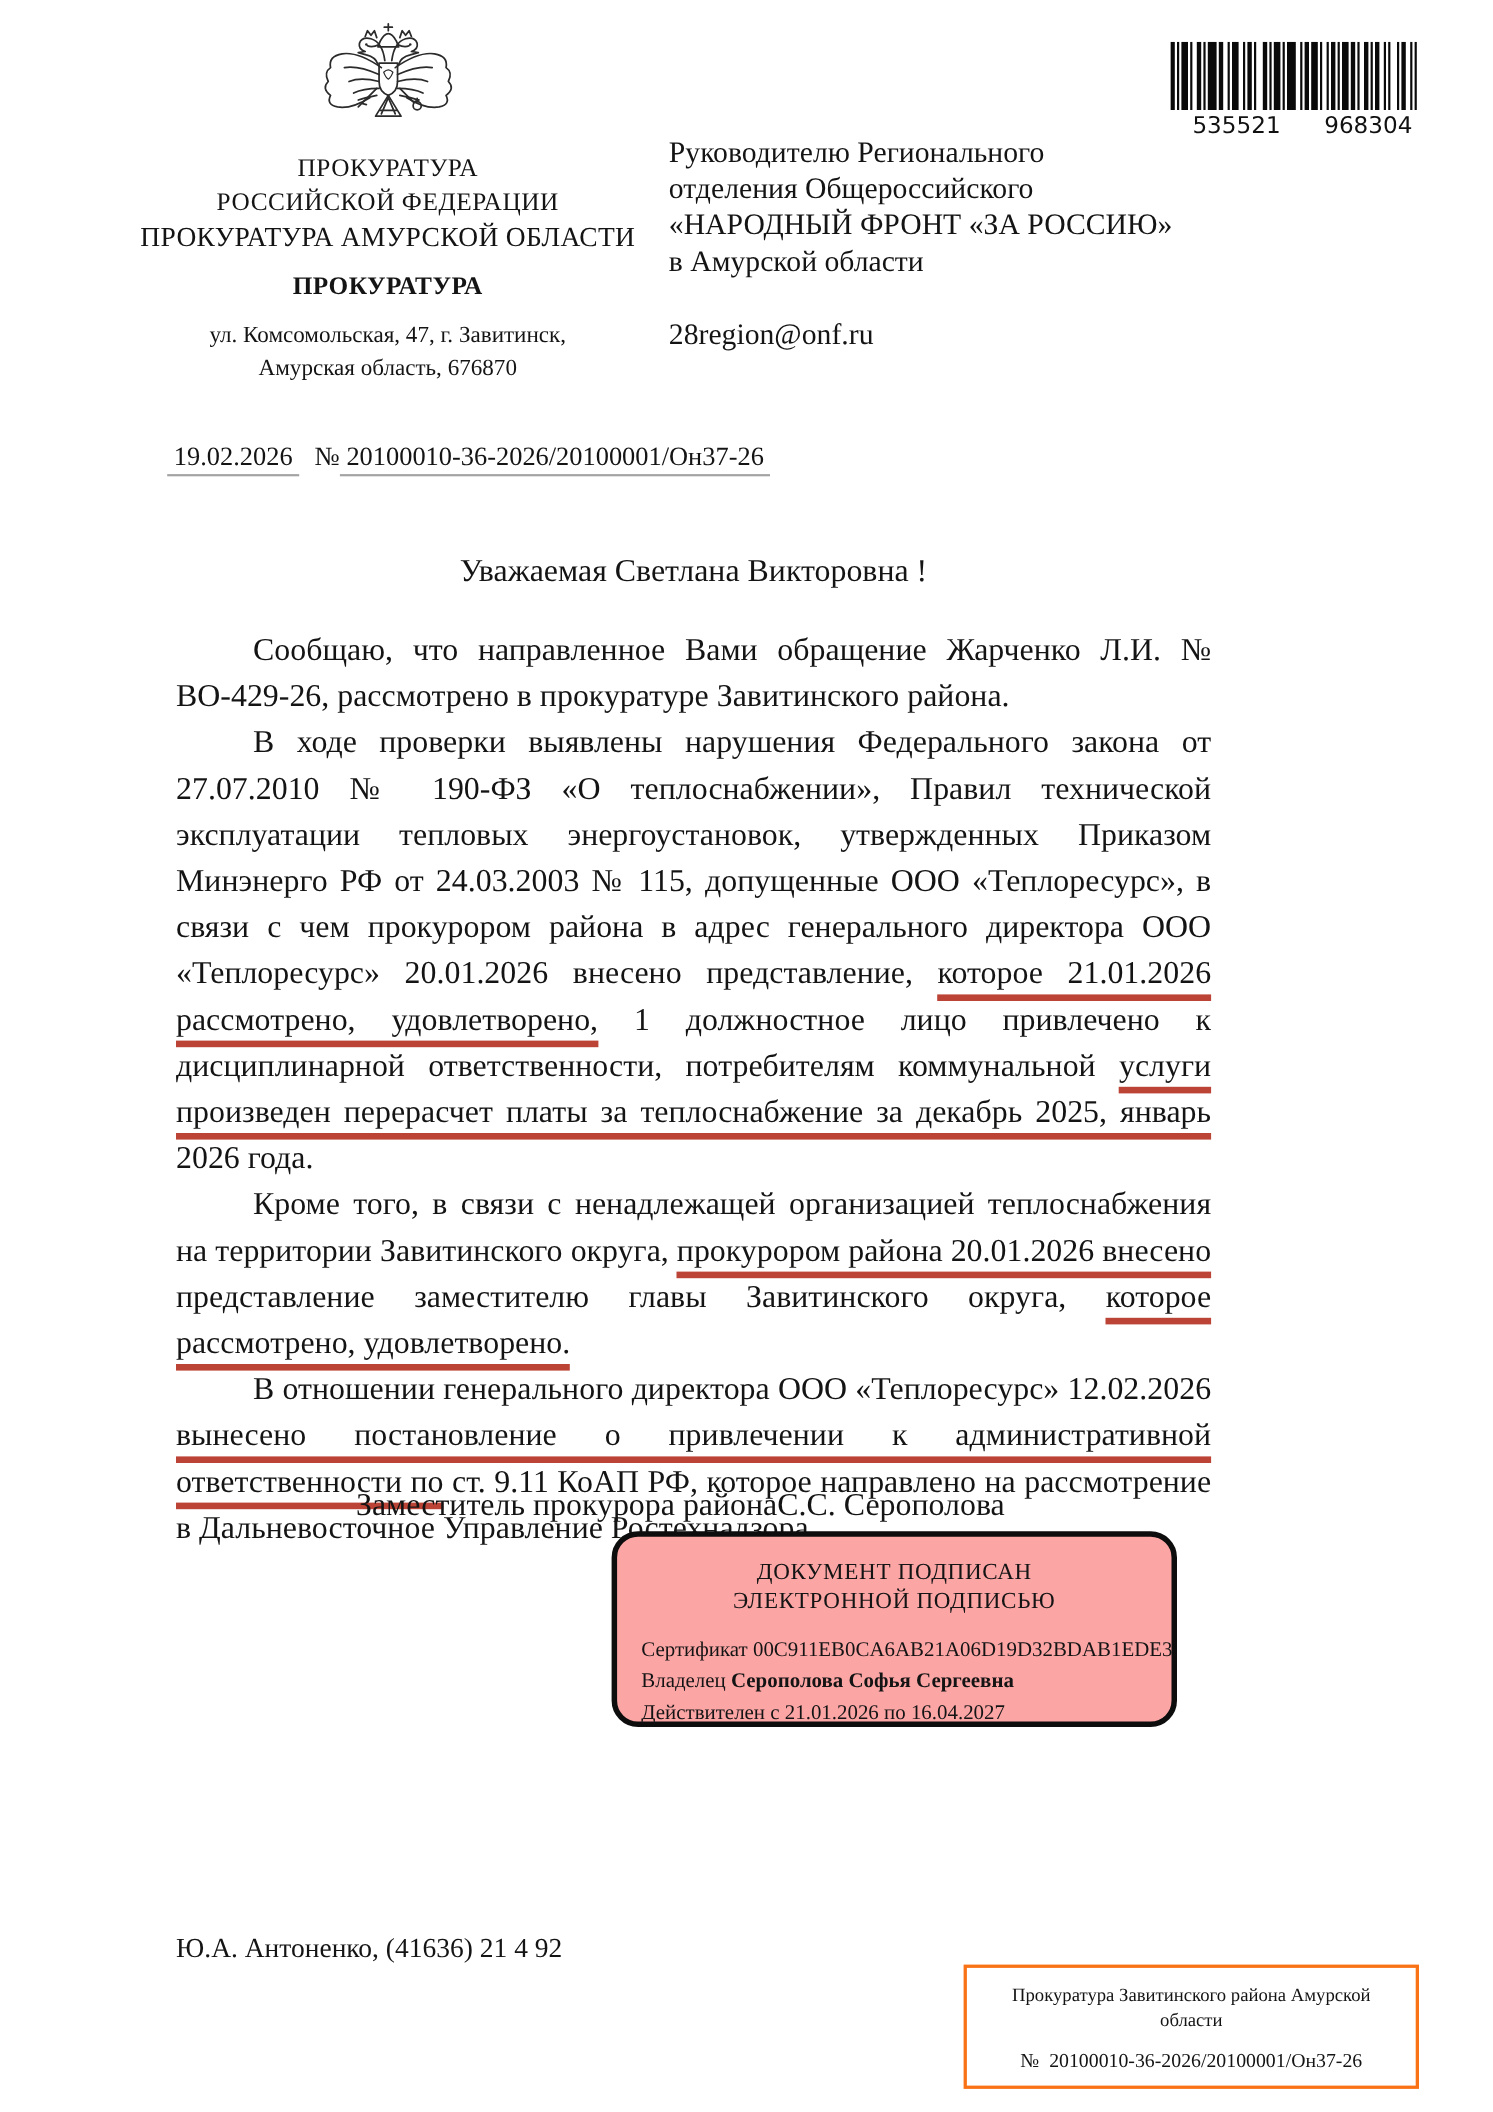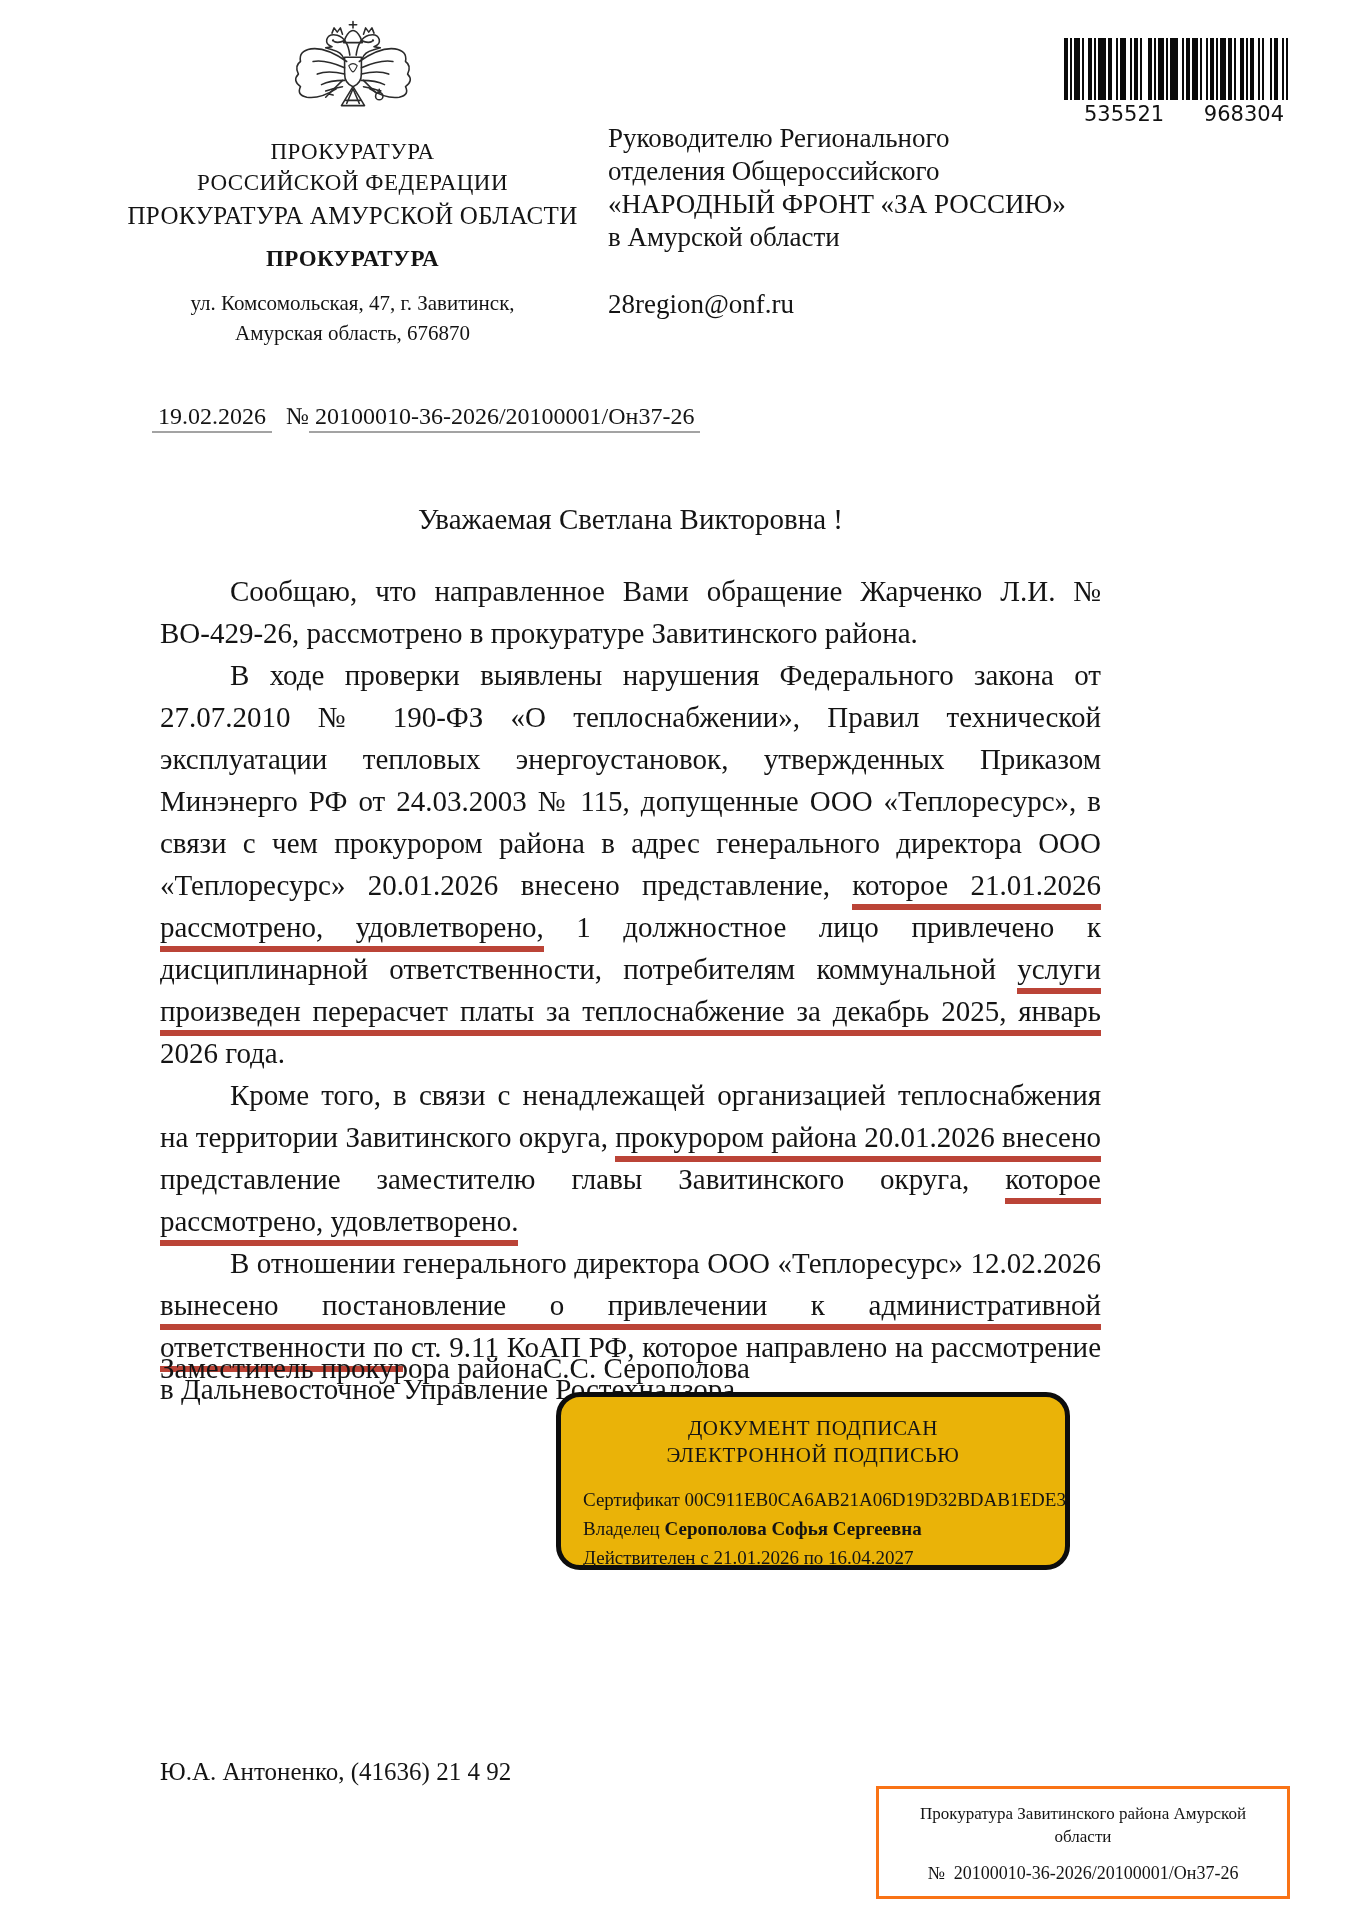--- a/index.html
+++ b/index.html
@@ -31,25 +31,25 @@
   .ref-line{position:absolute;left:152px;top:403px;font-size:24px;white-space:nowrap;}
   .thin-underline{border-bottom:2px solid #a3a3a3;padding:0 6px 2px 6px;}
   .ref-no{margin-left:8px;}
   
   .document-body{position:absolute;left:160px;top:498px;width:941px;}
   .salutation{font-size:29px;line-height:42px;text-align:center;margin:0 0 30px 0;}
   .para{margin:0;font-size:29px;line-height:42px;text-align:justify;text-indent:70px;}
   .red-underline{border-bottom:6px solid var(--red);padding-bottom:3px;}
   
   .sign-row{position:absolute;left:160px;top:1350px;width:941px;display:flex;
-    justify-content:flex-start;font-size:29px;line-height:36px;}
+    justify-content:center;font-size:29px;line-height:36px;}
   .sign-name{padding-right:24px;}
   
   .esign-stamp{position:absolute;left:556px;top:1392px;width:514px;height:178px;box-sizing:border-box;
-    border:5px solid #0d0d0d;border-radius:24px;background:#eab308;padding:18px 22px 10px 22px;}
+    border:5px solid #0d0d0d;border-radius:24px;background:#fca5a5;padding:18px 22px 10px 22px;}
   .stamp-title{text-align:center;font-size:21px;line-height:27px;letter-spacing:0.6px;}
   .stamp-lines{margin-top:16px;}
   .stamp-line{font-size:19px;line-height:29px;white-space:nowrap;}
   .stamp-owner{font-weight:bold;}
   
   .executor{position:absolute;left:160px;top:1758px;font-size:25px;}
   .reg-stamp{position:absolute;left:876px;top:1786px;width:414px;box-sizing:border-box;
     border:3px solid #f97316;background:#fff;text-align:center;padding:13px 12px 12px 12px;}
   .reg-org{font-size:17px;line-height:23px;}
   .reg-num{font-size:18px;margin-top:15px;}

